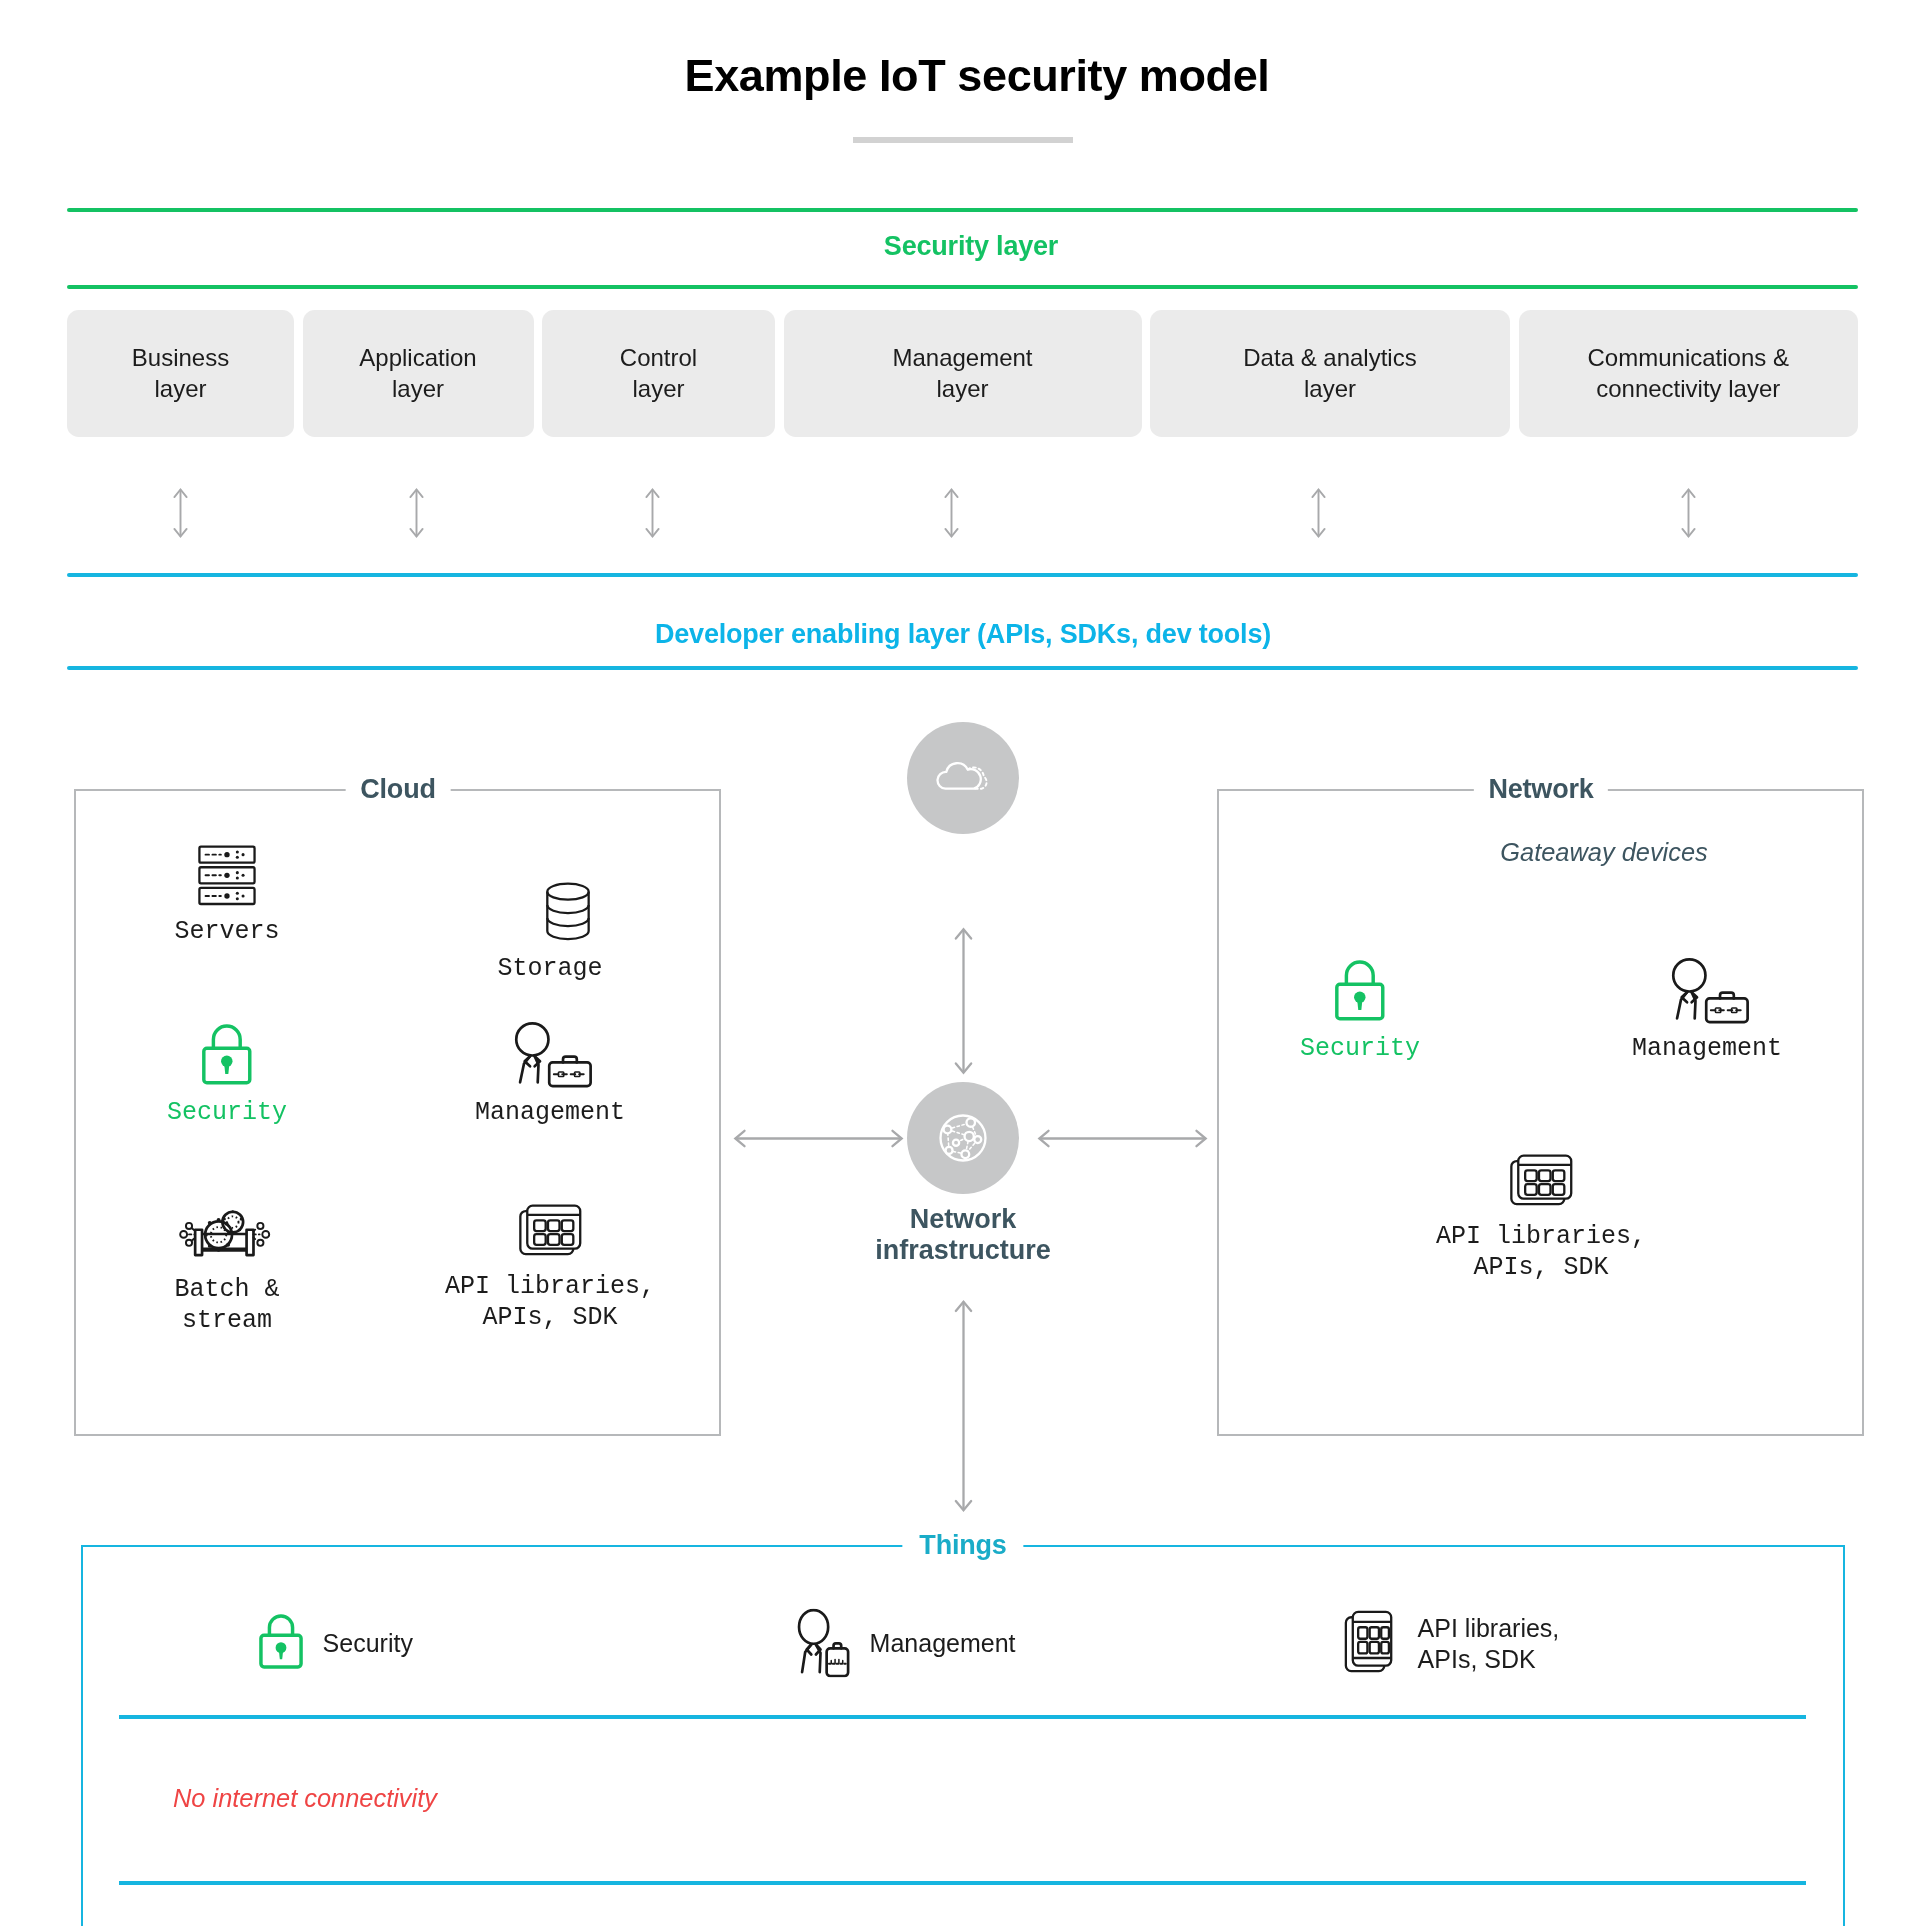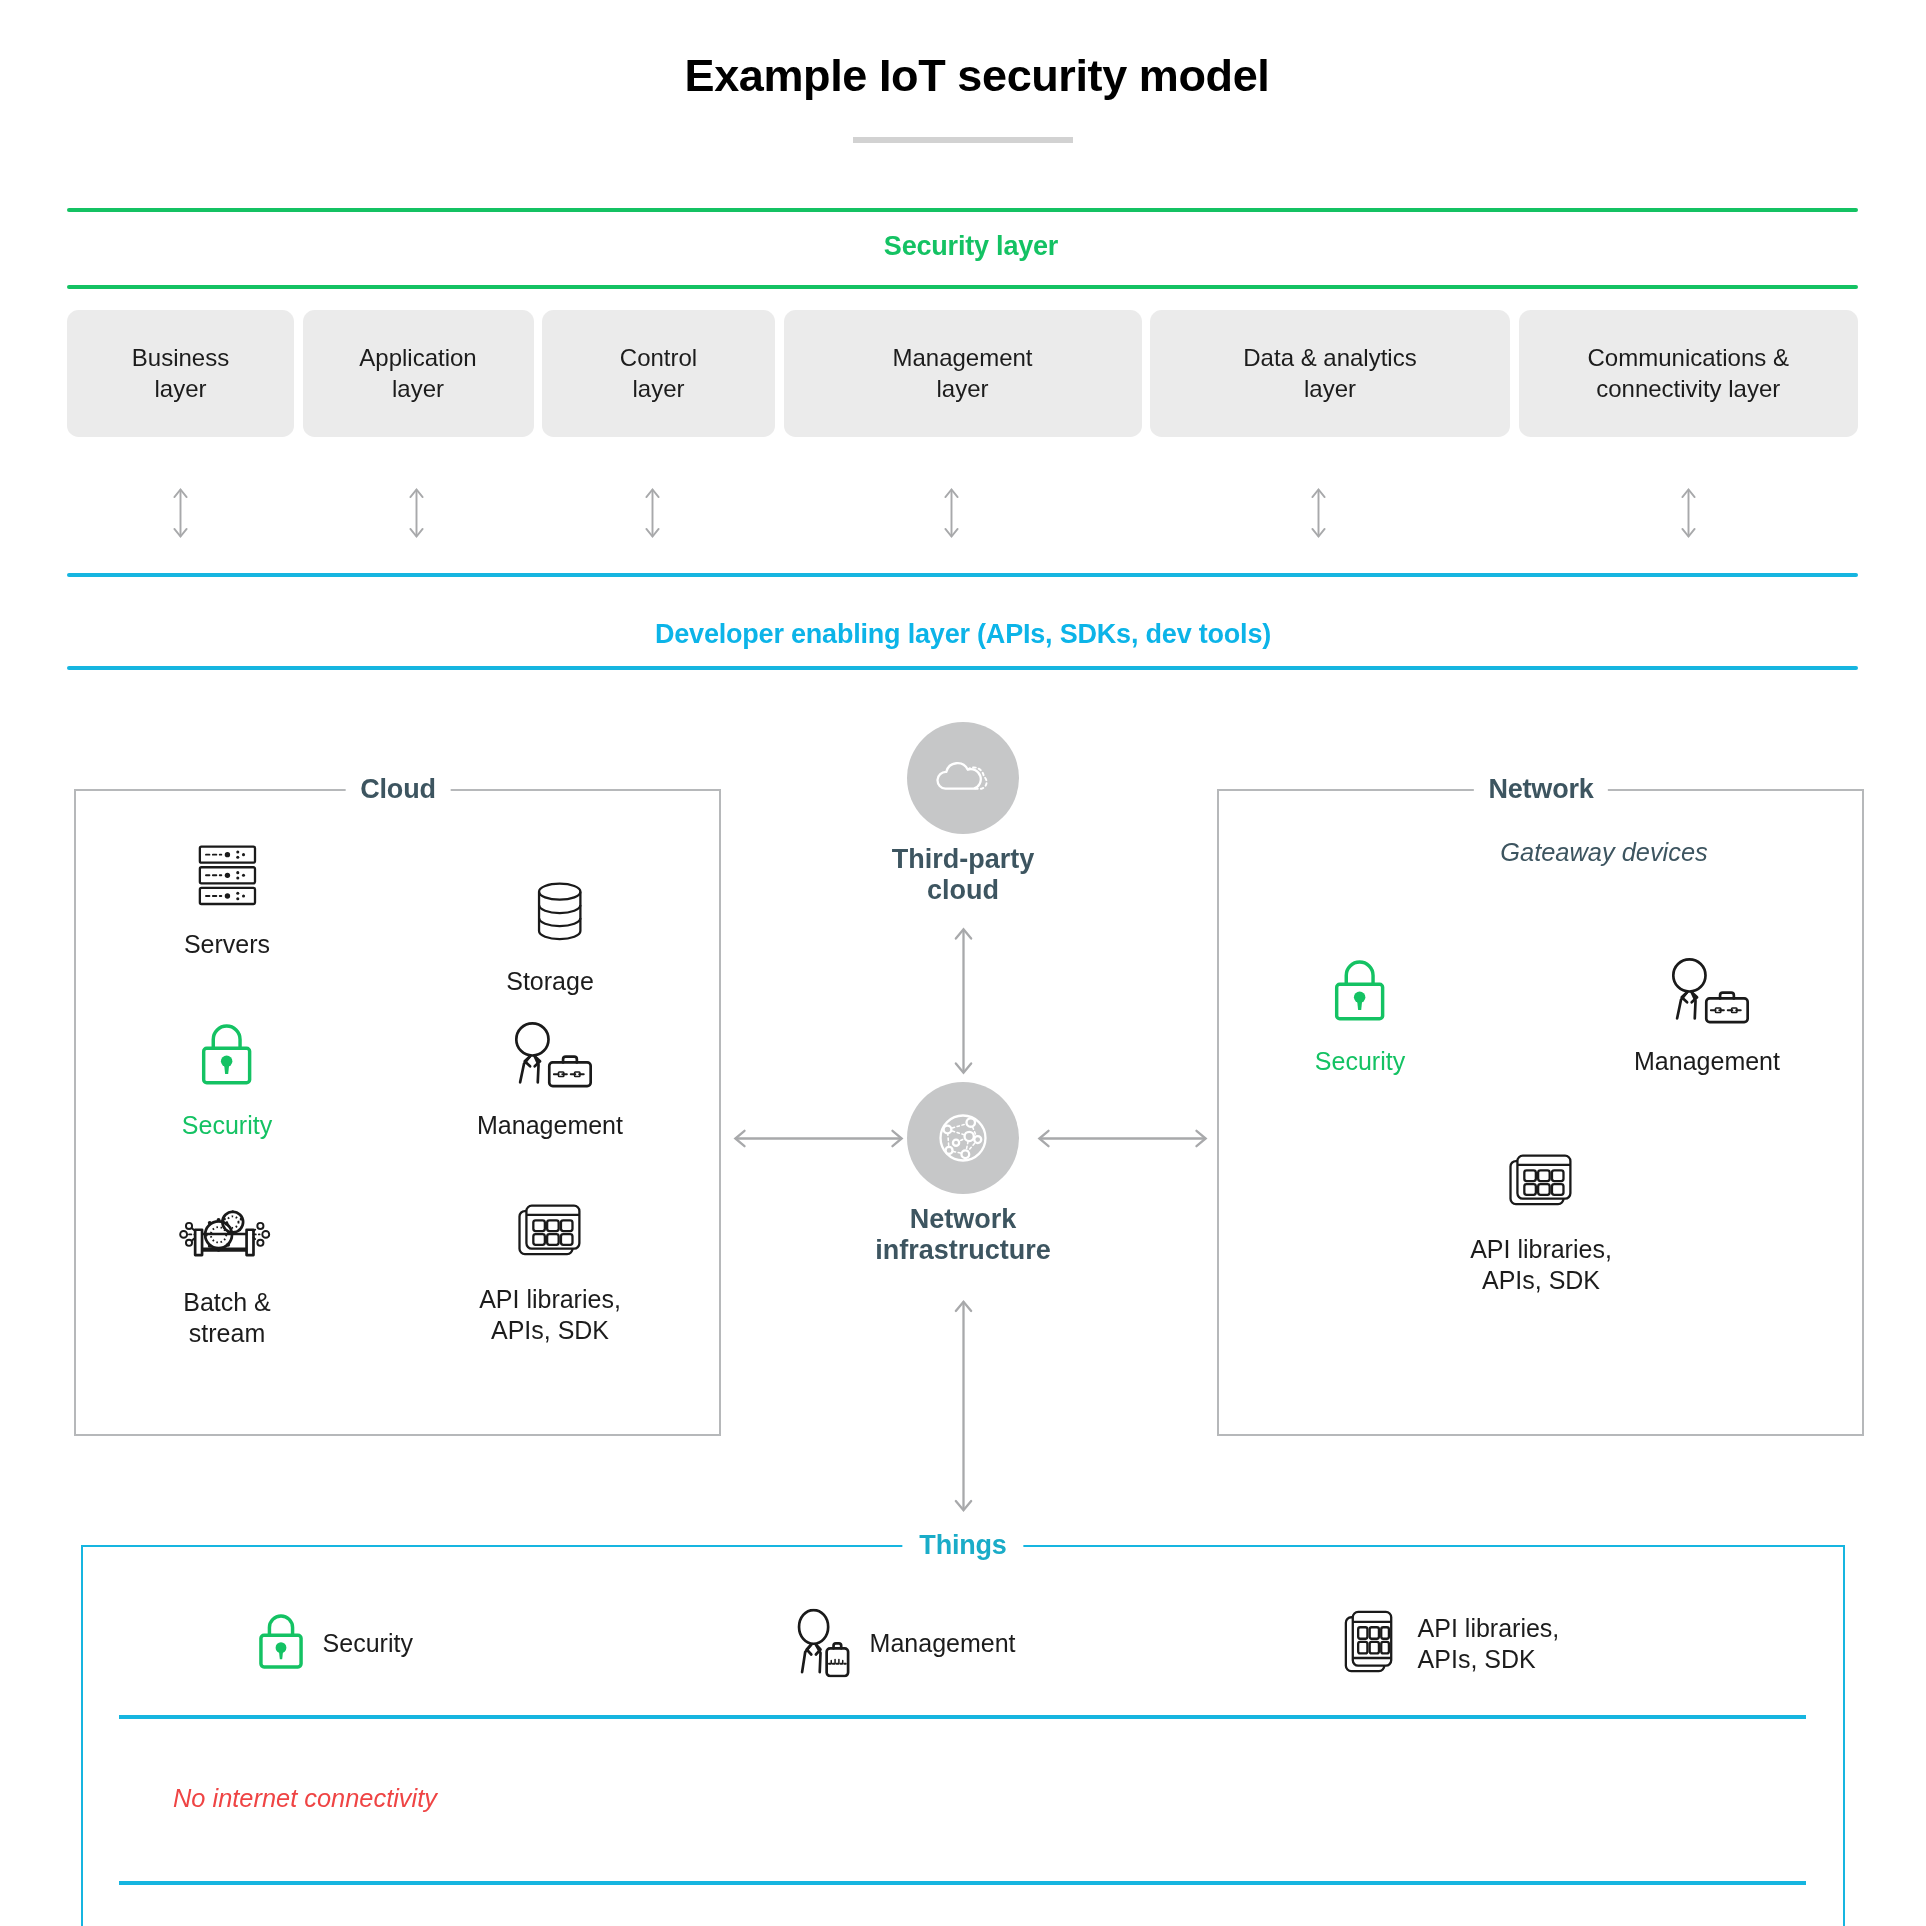--- a/index.html
+++ b/index.html
@@ -103,23 +103,23 @@
   }
 
   
   .cell {
     position: absolute;
     display: flex; flex-direction: column; align-items: center;
     transform: translateX(-50%);
   }
   .cell .ico { display: block; }
   .cell .lbl {
-    margin-top: 20px;
+    margin-top: 8px;
     font-size: 25px; line-height: 1.22; text-align: center;
-    color: #1c1c1c; white-space: pre-line;
+    color: #1c1c1c; white-space: pre-line; font-family: Liberation Mono, monospace;
   }
   .lbl.green { color: #14c263; }
 
   
   .hcell {
     position: absolute;
     display: flex; flex-direction: row; align-items: center; gap: 14.6px;
     transform: translateY(-50%);
   }
   .hcell .lbl {
@@ -445,22 +445,20 @@
     <div class="lbl">API libraries,
 APIs, SDK</div>
   </div>
 
   <div class="circ" style="left:963px; top:722px;">
     <svg width="65" height="46" viewBox="0 0 170 120">
       <path d="M38 88 a22 22 0 0 1 2-44 a30 30 0 0 1 56-6 a22 22 0 0 1 16 50 Z" fill="none" stroke="#ffffff" stroke-width="6" stroke-linejoin="round"></path>
       <path d="M96 38 a26 26 0 0 1 42 18 a18 18 0 0 1 -6 32 H112" fill="none" stroke="#ffffff" stroke-width="5" stroke-dasharray="7 8" stroke-linecap="round"></path>
     </svg>
   </div>
-  <div class="circ-label" style="left:963px; top:844px; width:347px; margin-left:0;">Third-party
-cloud</div>
 
   <svg class="conn" style="left:952px; top:926px;" width="23" height="150" viewBox="0 0 60 390">
     <g stroke="#a8a9ab" stroke-width="6" fill="none" stroke-linecap="round">
       <path d="M30 10 V380"></path>
         <path d="M10 32 L30 8 L50 32"></path>
         <path d="M10 358 L30 382 L50 358"></path>
     </g>
   </svg>
 
   <div class="circ" style="left:963px; top:1082px;">

